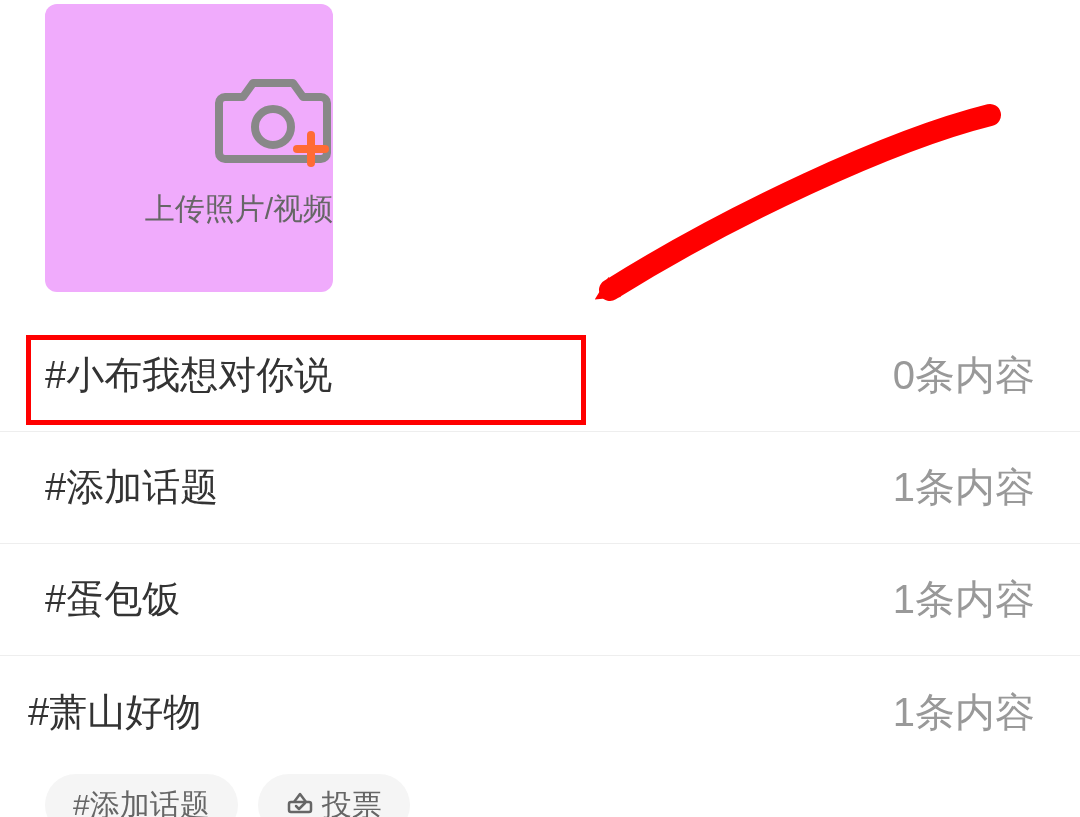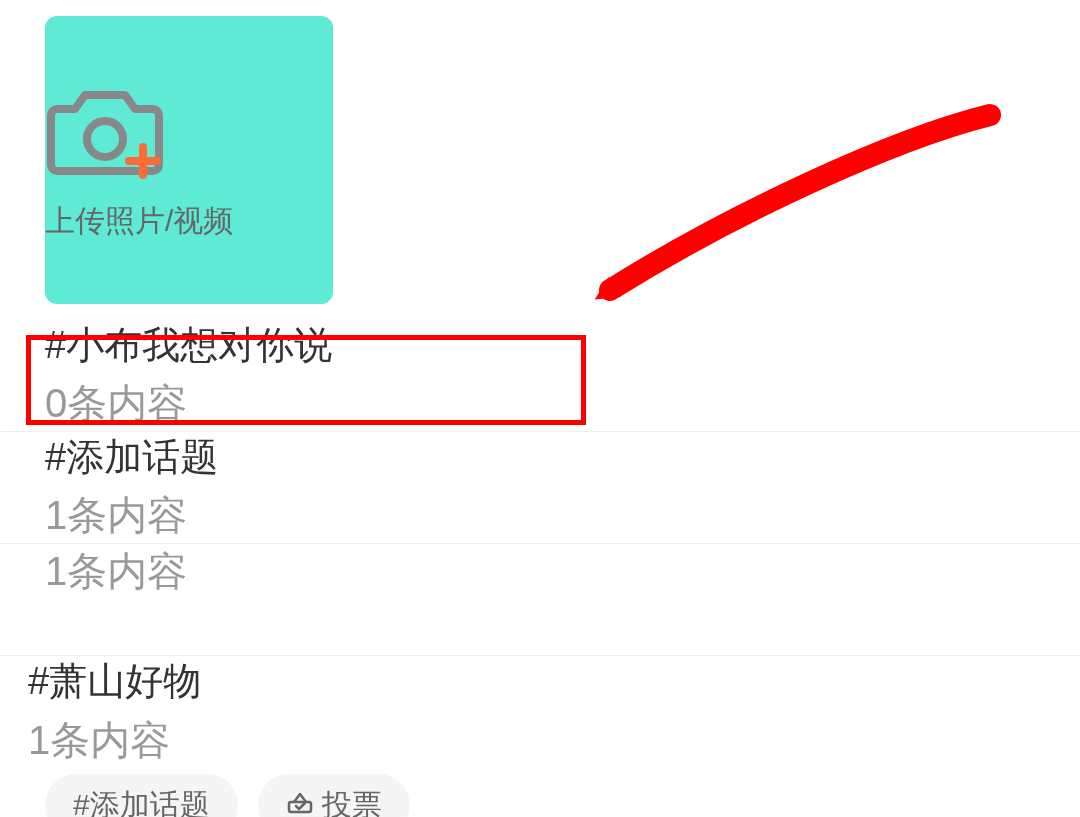--- a/index.html
+++ b/index.html
@@ -9,28 +9,28 @@
       color: #333333;
       width: 1080px;
       height: 817px;
       position: relative;
       overflow: hidden;
     }
 
     .upload-area {
       position: absolute;
       left: 45px;
-      top: 16px;
+      top: 4px;
       width: 288px;
       height: 288px;
-      background: #5eead4;
+      background: #f0abfc;
       border-radius: 12px;
       display: flex;
       flex-direction: column;
-      align-items: flex-start;
+      align-items: flex-end;
       justify-content: center;
       cursor: pointer;
       gap: 22px;
     }
     .upload-area .icon-wrap {
       position: relative;
       width: 120px;
       height: 100px;
       display: flex;
       align-items: center;
@@ -44,26 +44,25 @@
     .topic-list {
       position: absolute;
       left: 0;
       top: 320px;
       width: 1080px;
     }
     .topic-row {
       height: 112px;
       padding: 0 45px;
       display: flex;
-      align-items: flex-start;
+      align-items: center;
       justify-content: space-between;
       border-bottom: 1px solid #eeeeee;
       position: relative;
       cursor: pointer;
-      flex-direction: column;
     }
     .topic-row:last-of-type { border-bottom: none; padding-left: 28px; }
     .topic-title {
       font-size: 38px;
       color: #333333;
     }
     .topic-count {
       font-size: 40px;
       color: #999999;
     }
@@ -128,20 +127,21 @@
 <div class="topic-list">
   <div class="topic-row">
     <span class="topic-title">#小布我想对你说</span>
     <span class="topic-count">0条内容</span>
   </div>
   <div class="topic-row">
     <span class="topic-title">#添加话题</span>
     <span class="topic-count">1条内容</span>
   </div>
   <div class="topic-row">
+    <span class="topic-title">#蛋包饭</span>
     <span class="topic-count">1条内容</span>
   </div>
   <div class="topic-row">
     <span class="topic-title">#萧山好物</span>
     <span class="topic-count">1条内容</span>
   </div>
 </div>
 
 <div class="chips-row">
   <div class="chip">

